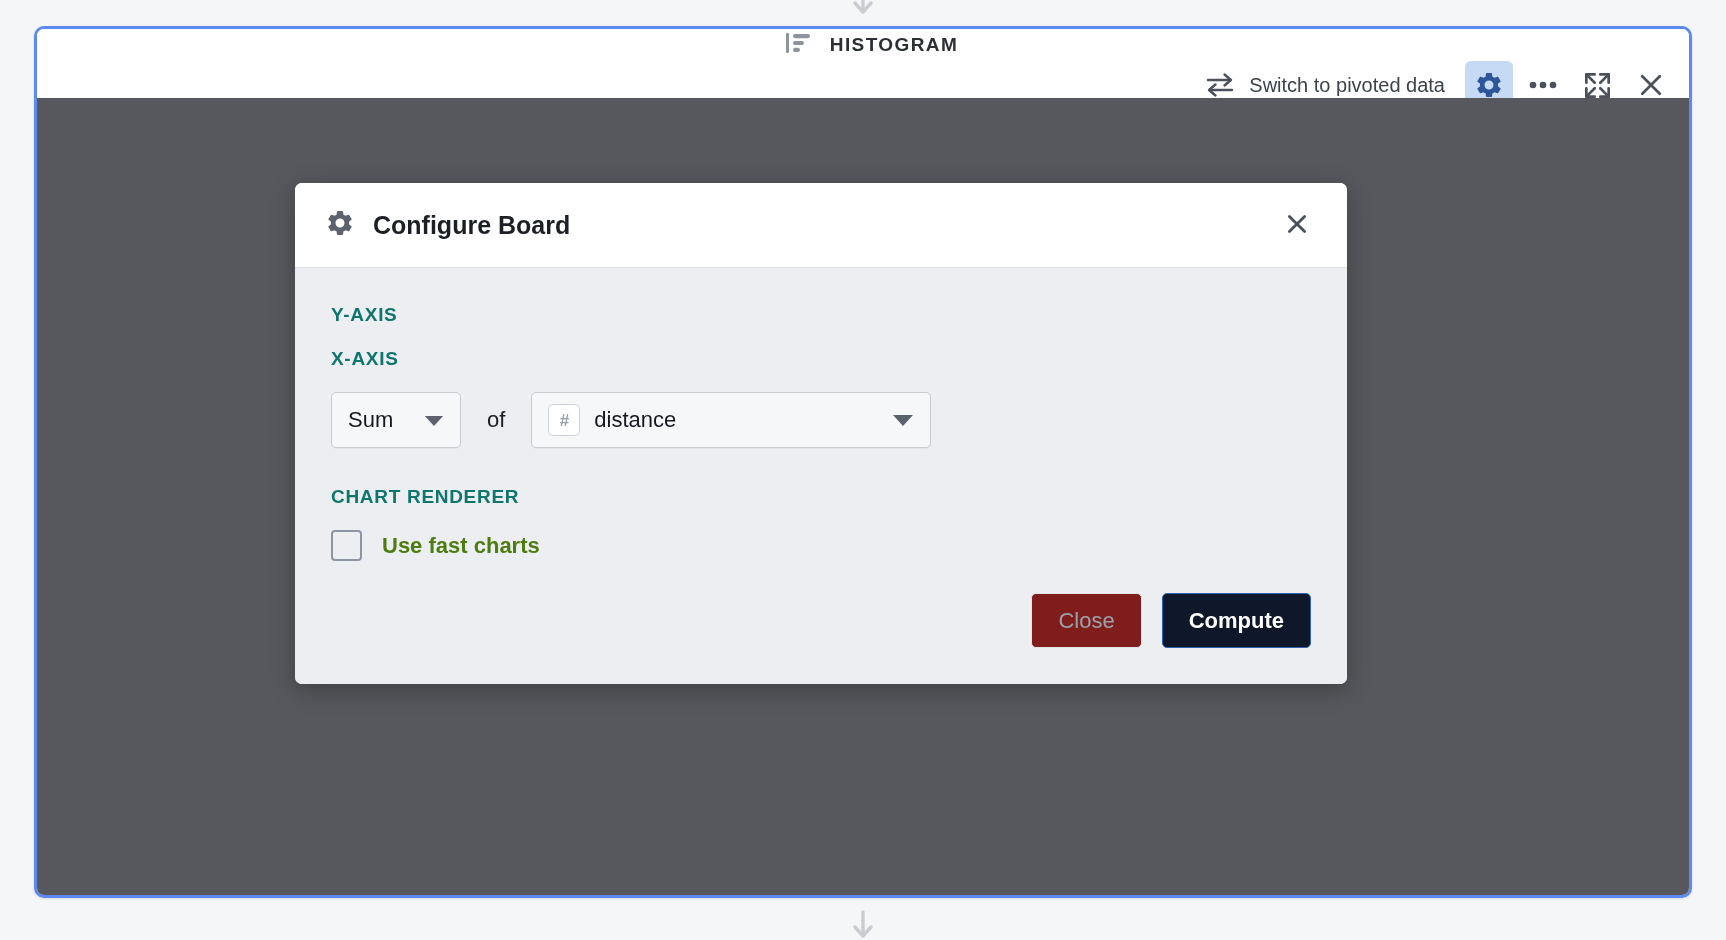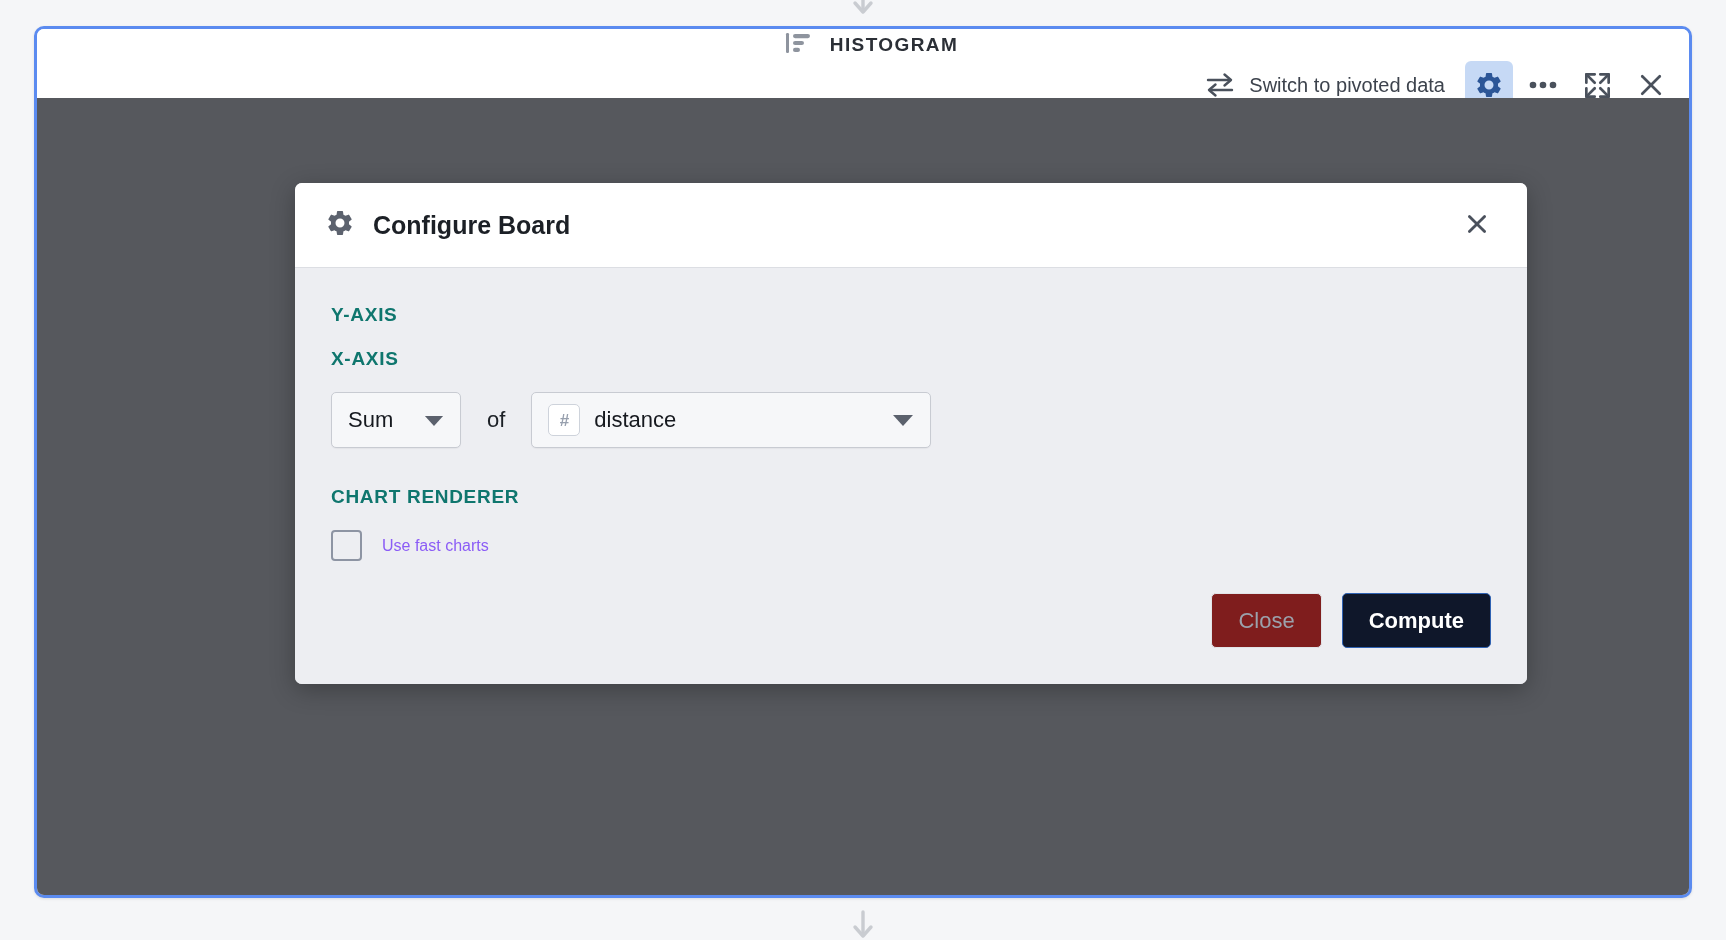--- a/index.html
+++ b/index.html
@@ -119,21 +119,21 @@
     position: relative;
     height: 797px;
     background: #56585d;
   }
 
   
   .modal {
     position: absolute;
     left: 258px;
     top: 85px;
-    width: 1232px;
+    width: 1052px;
     border-radius: 7px;
     background: #edeef2;
     box-shadow: 0 6px 24px rgba(0,0,0,0.28);
     overflow: hidden;
   }
 
   .modal-header {
     background: #ffffff;
     height: 85px;
     display: flex;
@@ -264,23 +264,24 @@
     width: 31px;
     height: 31px;
     border: 2px solid #8d94a3;
     border-radius: 4px;
     background: #edeef2;
     cursor: pointer;
     flex: 0 0 auto;
   }
 
   .checkbox-label {
-    font-size: 16px;
-    color: #8b5cf6;
-    cursor: pointer;
+    font-size: 22px;
+    color: #4d7c0f;
+    cursor: pointer;
+    font-weight: bold;
   }
 
   
   .modal-footer {
     display: flex;
     justify-content: flex-end;
     align-items: center;
     gap: 20px;
     padding: 22px 36px 36px 36px;
     background: #edeef2;

